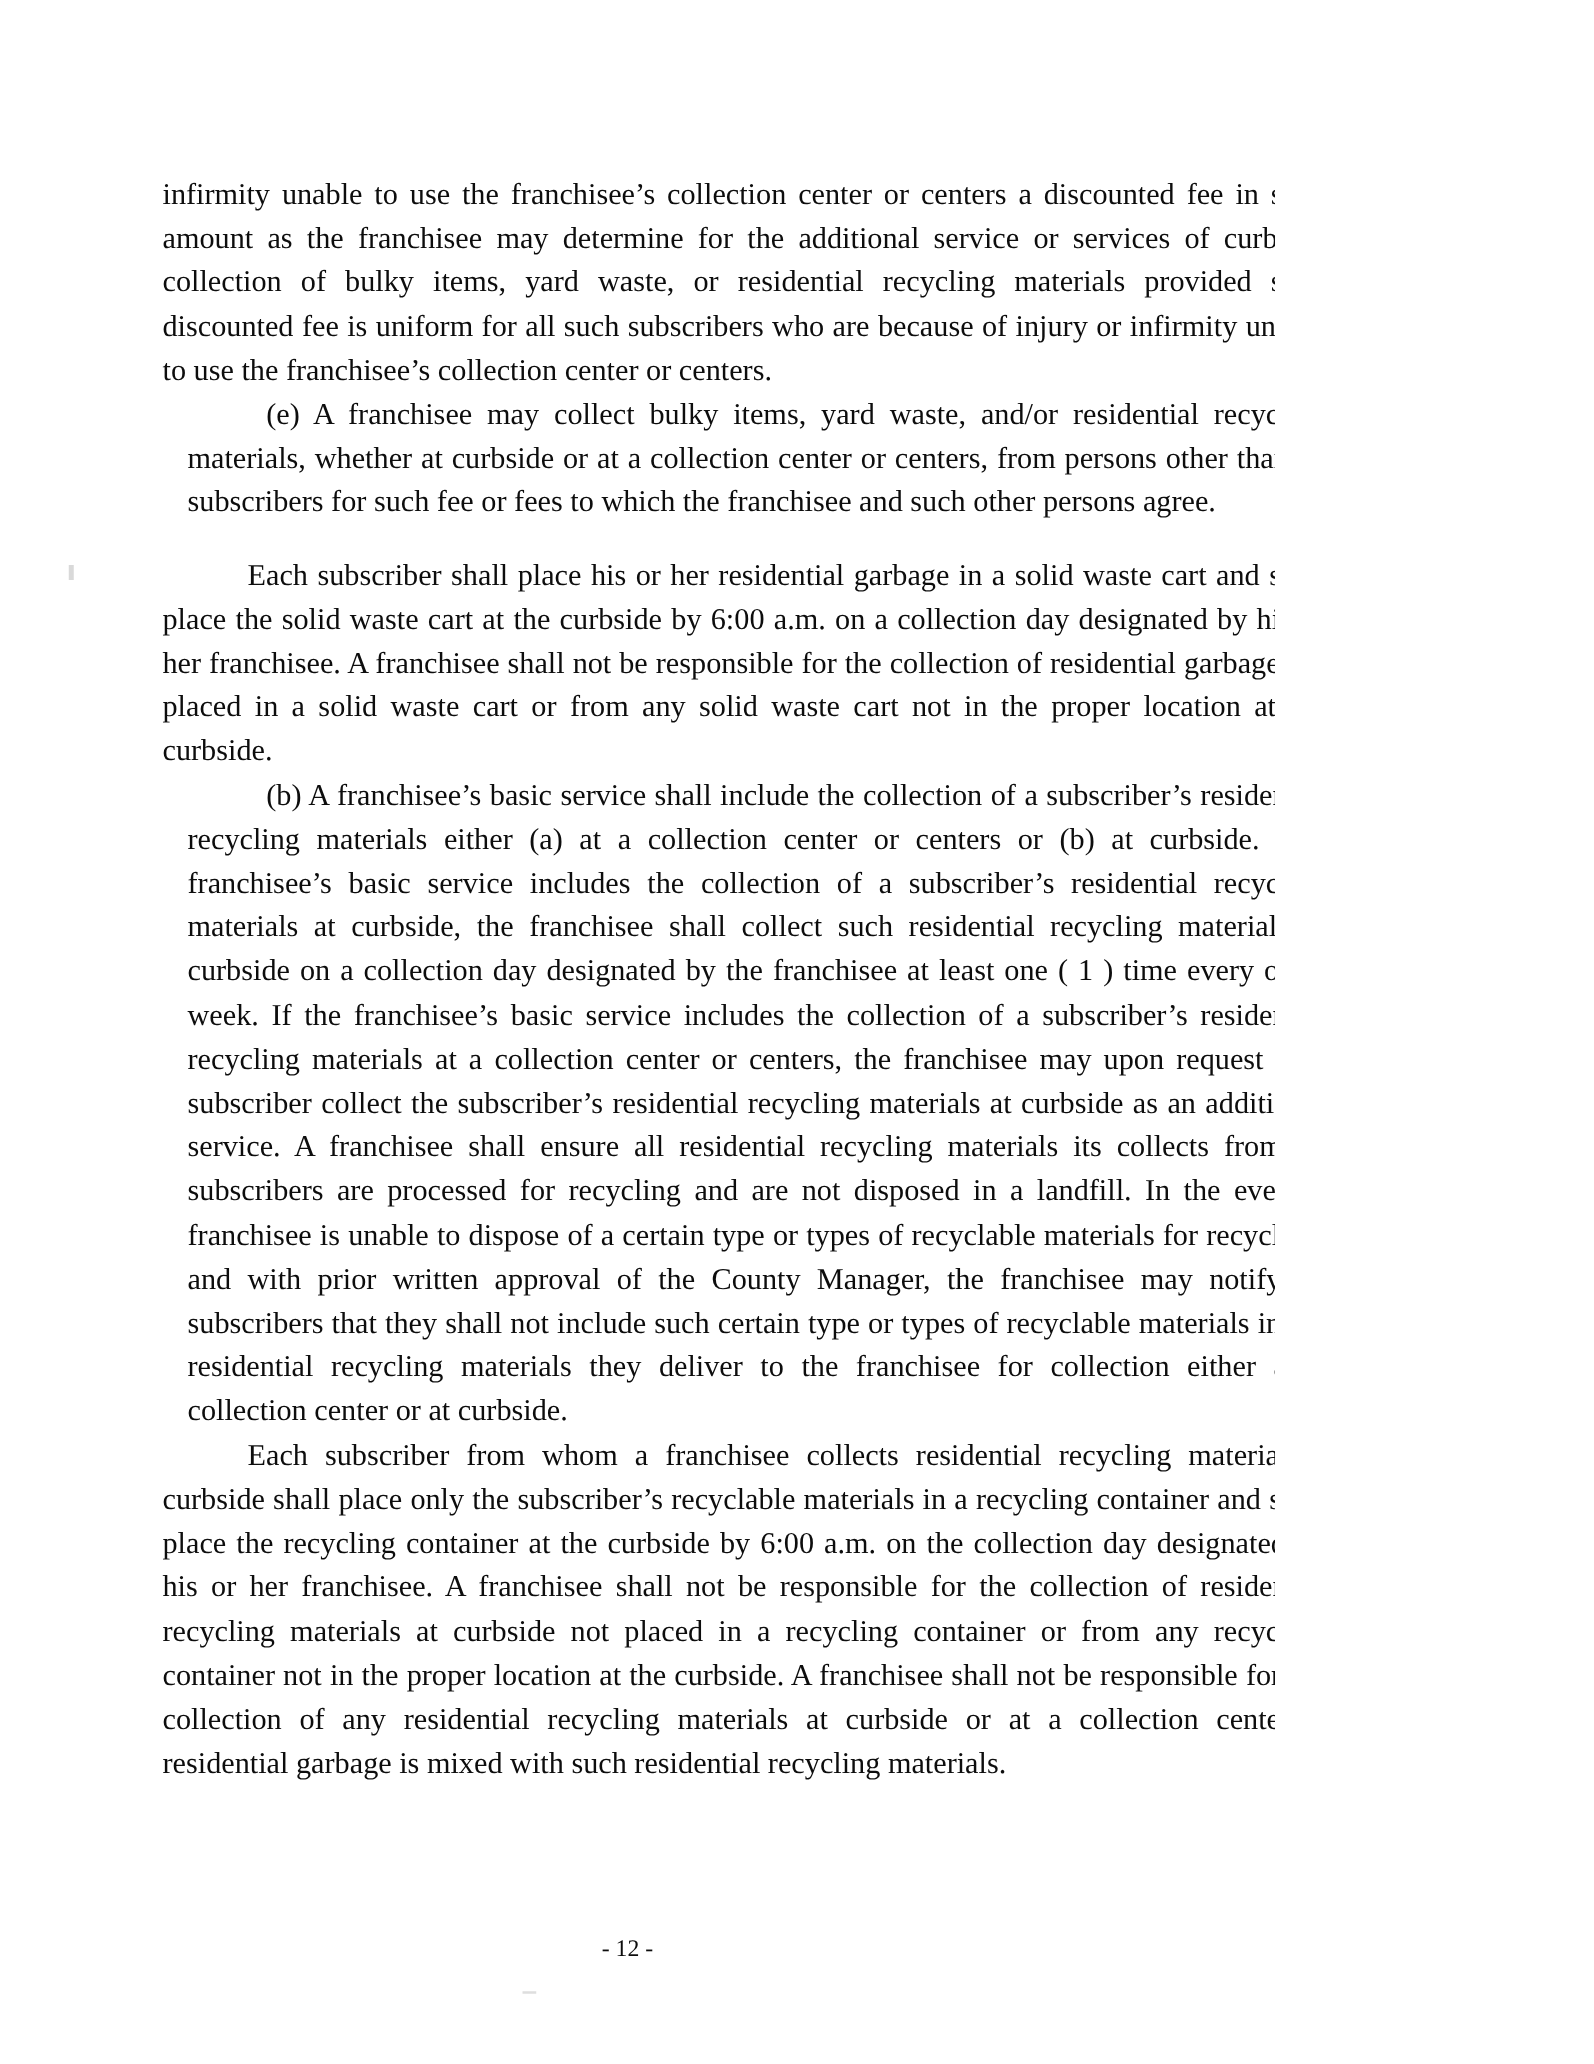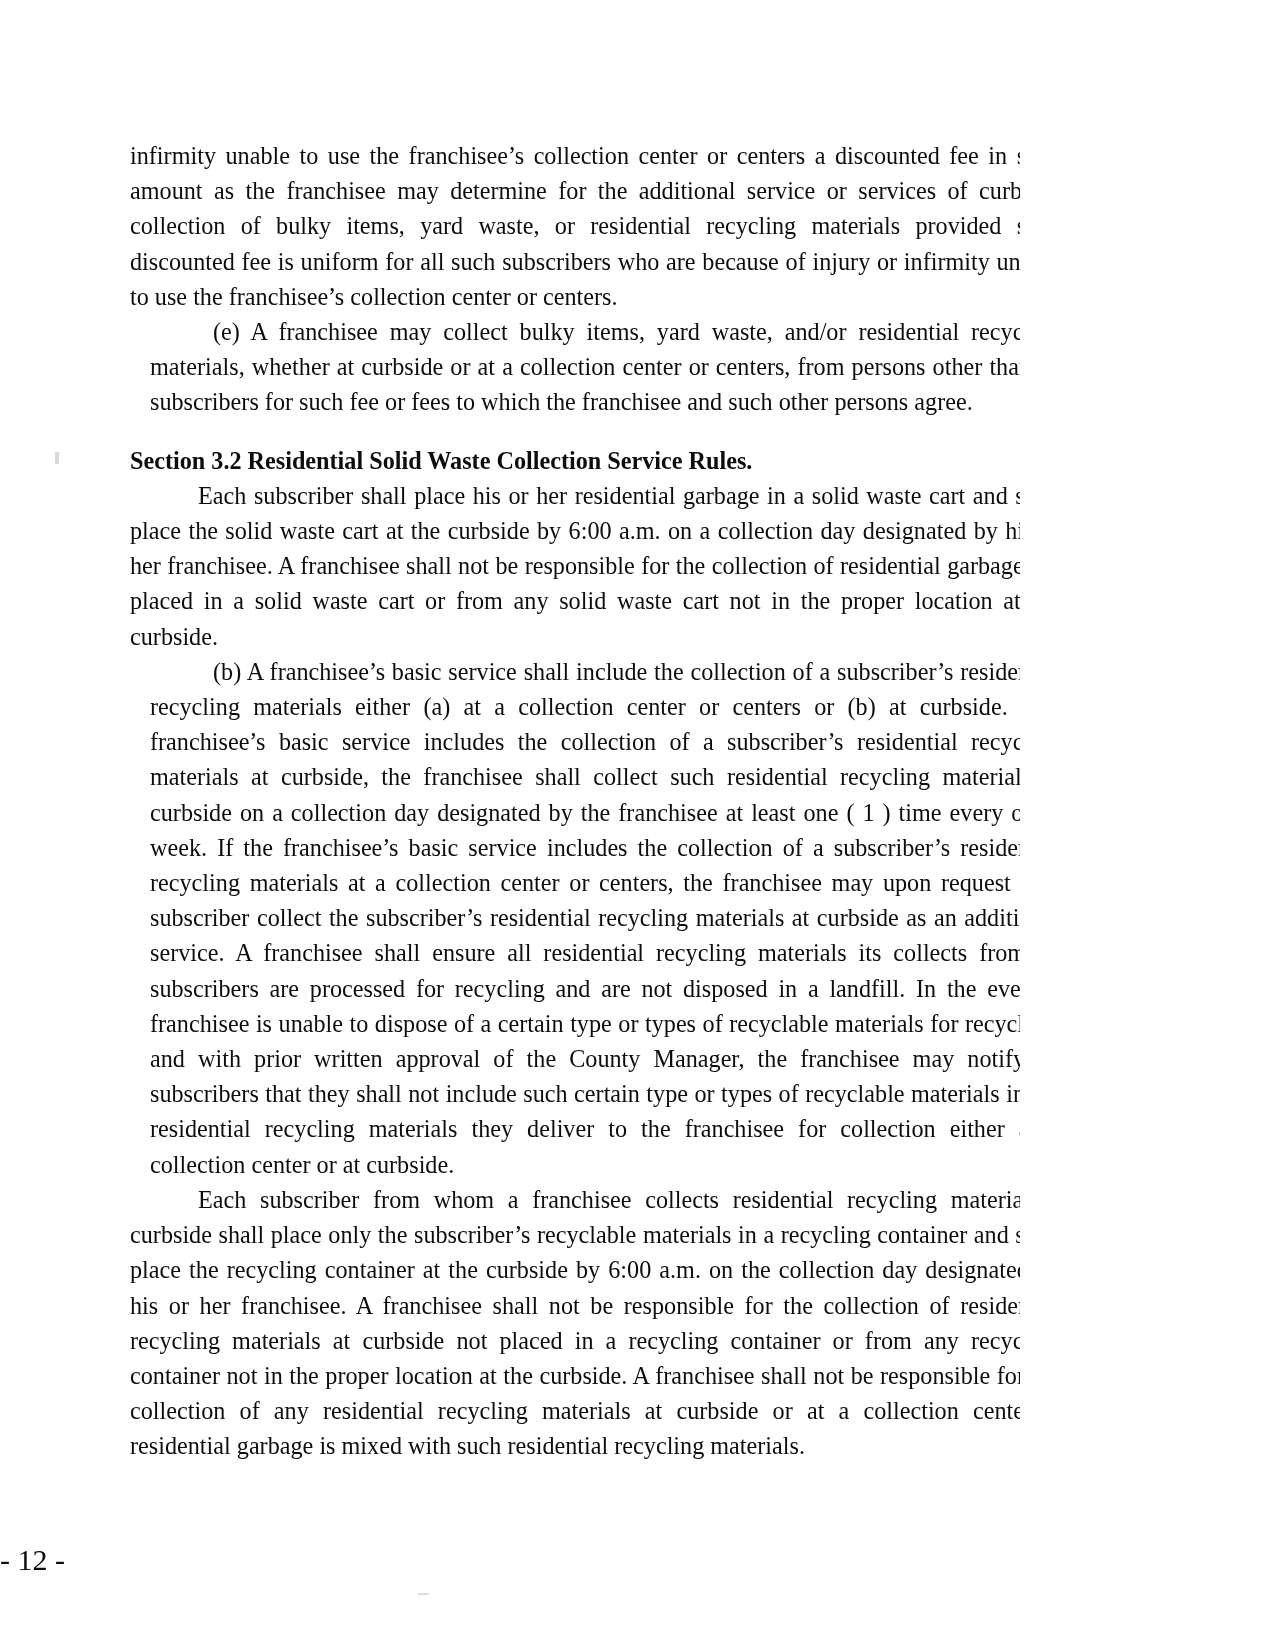--- a/index.html
+++ b/index.html
@@ -50,22 +50,22 @@
     text-align: left;
   }
   .gap-before-heading {
     height: 23px;
   }
   .page-number {
     position: absolute;
     left: 0;
     right: 16px;
     top: 1545px;
-    text-align: left;
-    font-size: 30px;
+    text-align: center;
+    font-size: 19px;
     line-height: 30px;
   }
   
   .speck {
     position: absolute;
     background: #cfcfcf;
     pointer-events: none;
   }
   .speck.s1 { left: 1158px; top: 43px;  width: 3px;  height: 14px; background:#d6d6d6; }
   .speck.s2 { left: 55px;   top: 452px; width: 4px;  height: 12px; background:#d9d9d9; }
@@ -85,21 +85,20 @@
   <div class="content">
 
     <p class="para">infirmity unable to use the franchisee’s collection center or centers a discounted fee in such amount as the franchisee may determine for the additional service or services of curbside collection of bulky items, yard waste, or residential recycling materials provided such discounted fee is uniform for all such subscribers who are because of injury or infirmity unable to use the franchisee’s collection center or centers.</p>
 
     <p class="para indent">(e) A franchisee may collect bulky items, yard waste, and/or residential recycling materials, whether at curbside or at a collection center or centers, from persons other than its subscribers for such fee or fees to which the franchisee and such other persons agree.</p>
 
 
 
     <div class="gap-before-heading"></div>
 
-    <h2 class="section-heading">Section 3.2 Residential Solid Waste Collection Service Rules.</h2>
 
 
     <p class="para indent-wide">Each subscriber shall place his or her residential garbage in a solid waste cart and shall place the solid waste cart at the curbside by 6:00 a.m. on a collection day designated by his or her franchisee. A franchisee shall not be responsible for the collection of residential garbage not placed in a solid waste cart or from any solid waste cart not in the proper location at the curbside.</p>
 
     <p class="para indent">(b)  A franchisee’s basic service shall include the collection of a subscriber’s residential recycling materials either (a) at a collection center or centers or (b) at curbside. If a franchisee’s basic service includes the collection of a subscriber’s residential recycling materials at curbside, the franchisee shall collect such residential recycling materials at curbside on a collection day designated by the franchisee at least one ( 1 ) time every other week. If the franchisee’s basic service includes the collection of a subscriber’s residential recycling materials at a collection center or centers, the franchisee may upon request of a subscriber collect the subscriber’s residential recycling materials at curbside as an additional service. A franchisee shall ensure all residential recycling materials its collects from its subscribers are processed for recycling and are not disposed in a landfill.  In the event a franchisee is unable to dispose of a certain type or types of recyclable materials for recycling, and with prior written approval of the County Manager, the franchisee may notify its subscribers that they shall not include such certain type or types of recyclable materials in the residential recycling materials they deliver to the franchisee for collection either at a collection center or at curbside.</p>
 
     <p class="para indent-wide">Each subscriber from whom a franchisee collects residential recycling material at curbside shall place only the subscriber’s recyclable materials in a recycling container and shall place the recycling container at the curbside by 6:00 a.m. on the collection day designated by his or her franchisee. A franchisee shall not be responsible for the collection of residential recycling materials at curbside not placed in a recycling container or from any recycling container not in the proper location at the curbside. A franchisee shall not be responsible for the collection of any residential recycling materials at curbside or at a collection center if residential garbage is mixed with such residential recycling materials.</p>
 
   </div>
 

